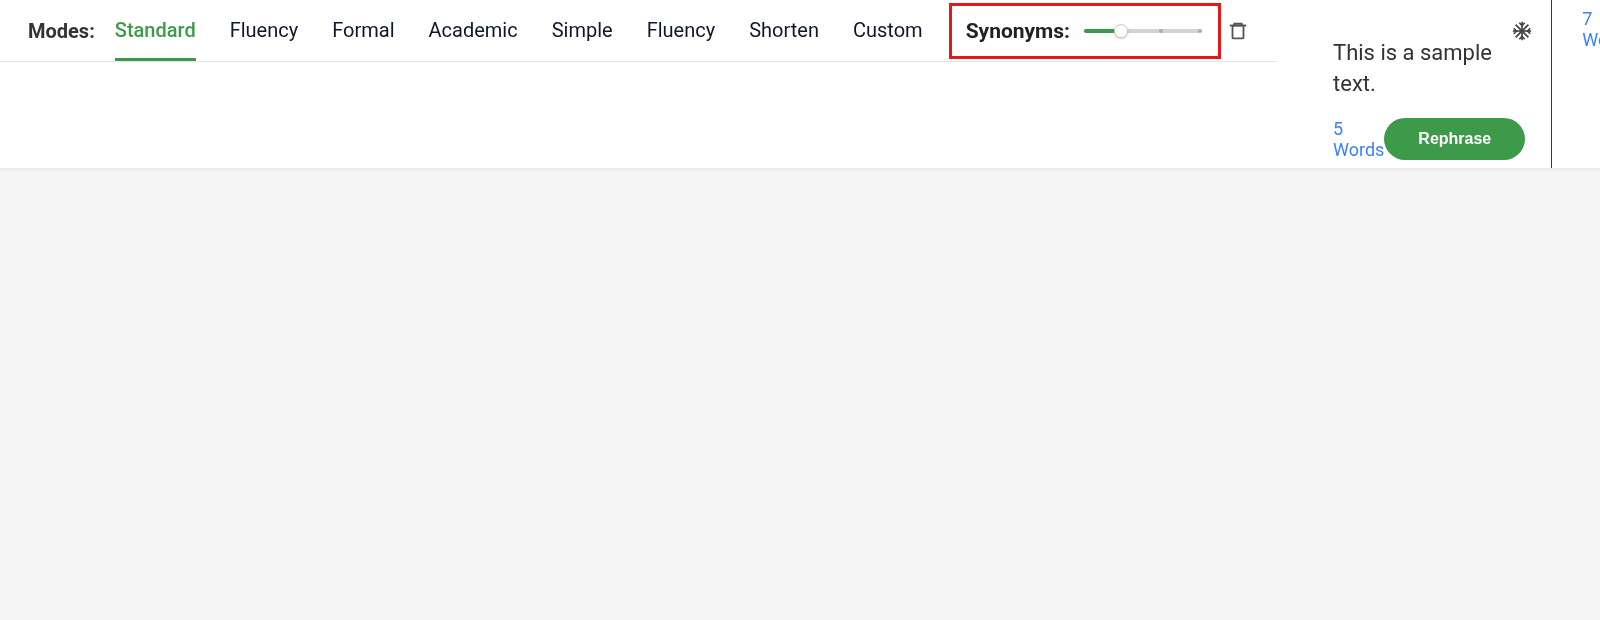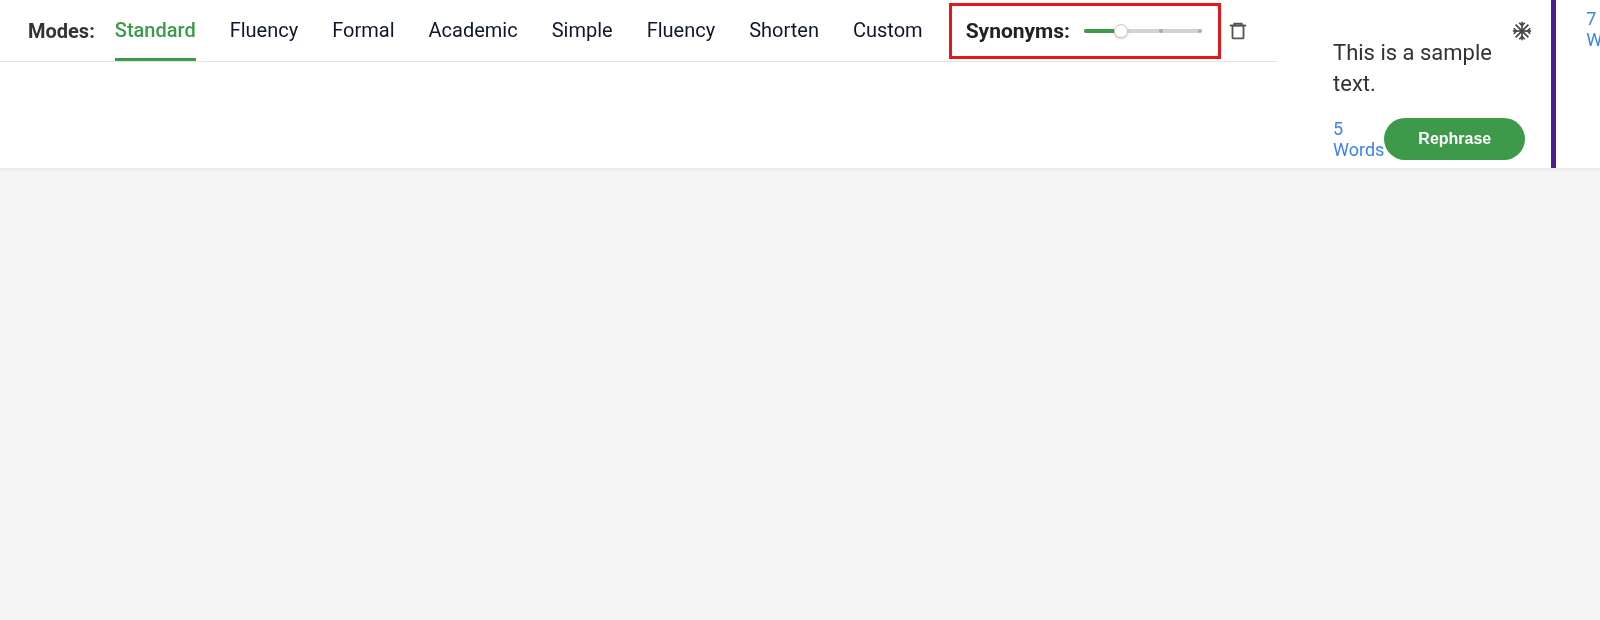--- a/index.html
+++ b/index.html
@@ -113,21 +113,21 @@
     flex: 1;
     display: flex;
     position: relative;
   }
   .panel {
     flex: 1;
     display: flex;
     flex-direction: column;
     position: relative;
   }
-  .panel-left { border-right: 5px solid #4c1d95; padding-left: 26px; }
+  .panel-left { border-right: 1px solid #4c1d95; padding-left: 26px; }
   .panel-body {
     flex: 1;
     padding: 38px 30px 10px 30px;
     font-size: 22px;
     color: #333;
     line-height: 1.4;
   }
   .panel-footer {
     display: flex;
     align-items: center;

